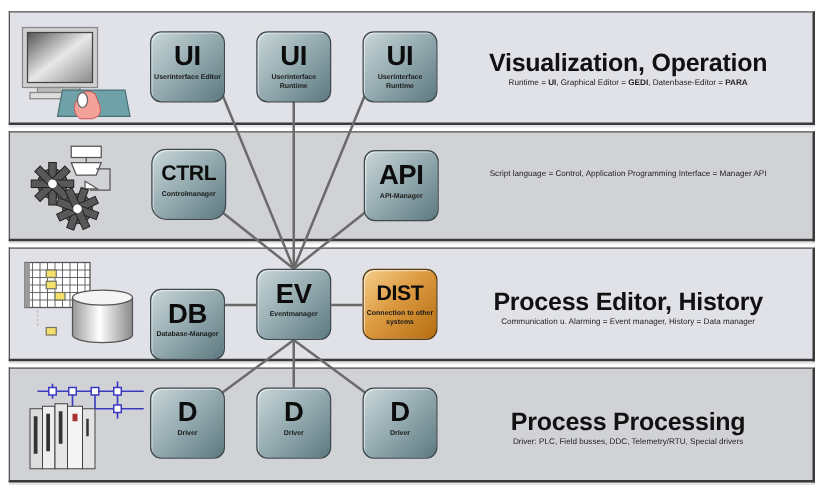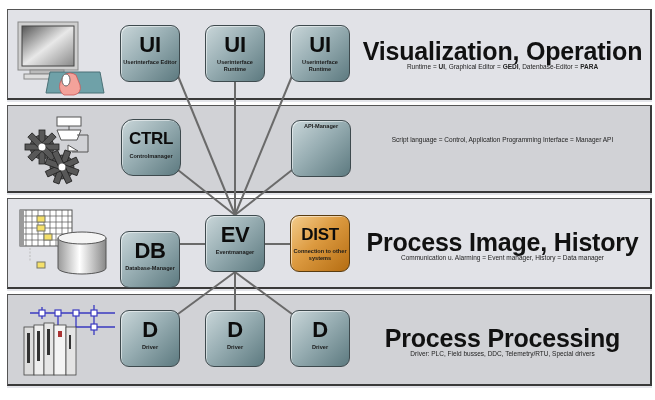--- a/index.html
+++ b/index.html
@@ -20,21 +20,21 @@
     #p2 { top: 105px; height: 88px; }
     #p3 { top: 198px; height: 91px; }
     #p4 { top: 294px; height: 92px; }
 
     .layer-text {
       position: absolute;
       left: 360px; width: 285px;
       text-align: center;
       color: #111;
     }
-    .layer-title { font-size: 25px; font-weight: bold; letter-spacing: -0.2px; line-height: 22px; white-space: nowrap; }
+    .layer-title { font-size: 20px; font-weight: bold; letter-spacing: -0.2px; line-height: 22px; white-space: nowrap; }
     .layer-sub { font-size: 6.5px; color: #222; line-height: 9px; white-space: nowrap; }
     .layer-sub b { font-weight: bold; }
 
     svg#links { position: absolute; left: 0; top: 0; width: 655px; height: 400px; }
 
     .mod {
       position: absolute;
       width: 60px; height: 57px;
       border: 1px solid #3e4a4e;
       border-radius: 9px;
@@ -194,20 +194,21 @@
 <div class="mod" style="left:290px; top:25px;">
   <span class="mod-title">UI</span>
   <span class="mod-sub">Userinterface Runtime</span>
 </div>
 
 <div class="mod" style="left:121px; top:119px;border-radius:12px;">
   <span class="mod-title small">CTRL</span>
   <span class="mod-sub lowered">Controlmanager</span>
 </div>
 <div class="mod" style="left:291px; top:120px;">
+  <span class="mod-title">API</span>
   <span class="mod-sub">API-Manager</span>
 </div>
 
 <div class="mod" style="left:120px; top:231px;">
   <span class="mod-title">DB</span>
   <span class="mod-sub">Database-Manager</span>
 </div>
 <div class="mod" style="left:205px; top:215px;">
   <span class="mod-title">EV</span>
   <span class="mod-sub">Eventmanager</span>
@@ -231,19 +232,19 @@
 </div>
 
 <div class="layer-text" style="top:40px;">
   <div class="layer-title">Visualization, Operation</div>
   <div class="layer-sub" id="sub0"><span>Runtime = </span><b>UI</b><span>, Graphical Editor = </span><b>GEDI</b><span>, Datenbase-Editor = </span><b>PARA</b></div>
 </div>
 <div class="layer-text" style="top:135px;">
   <div class="layer-sub">Script language = Control, Application Programming Interface = Manager API</div>
 </div>
 <div class="layer-text" style="top:231px;">
-  <div class="layer-title">Process Image, History</div>
+  <div class="layer-title">Process Editor, History</div>
   <div class="layer-sub">Communication u. Alarming = Event manager, History = Data manager</div>
 </div>
 <div class="layer-text" style="top:327px;">
   <div class="layer-title">Process Processing</div>
   <div class="layer-sub">Driver: PLC, Field busses, DDC, Telemetry/RTU, Special drivers</div>
 </div>
 
 </body></html>

